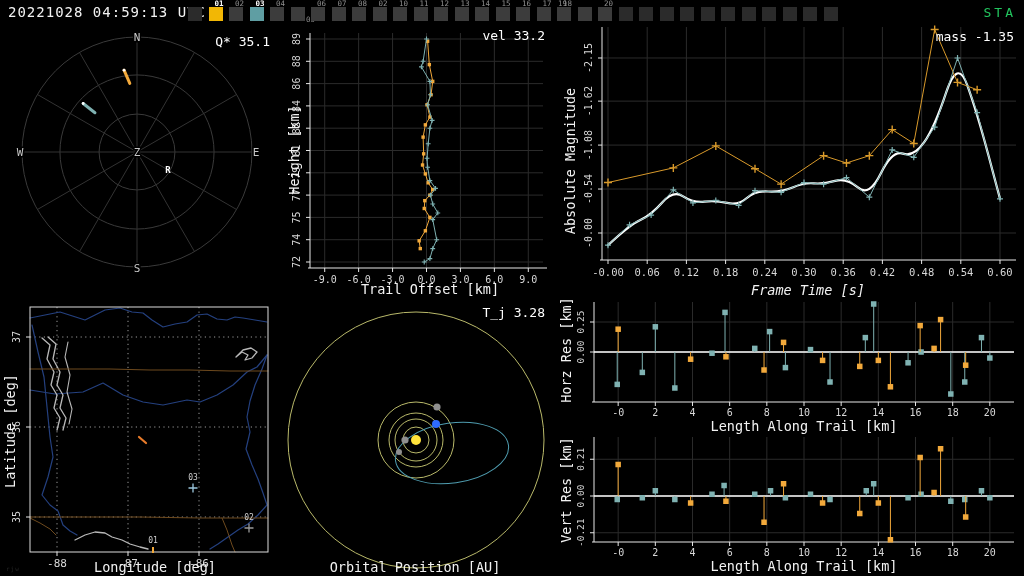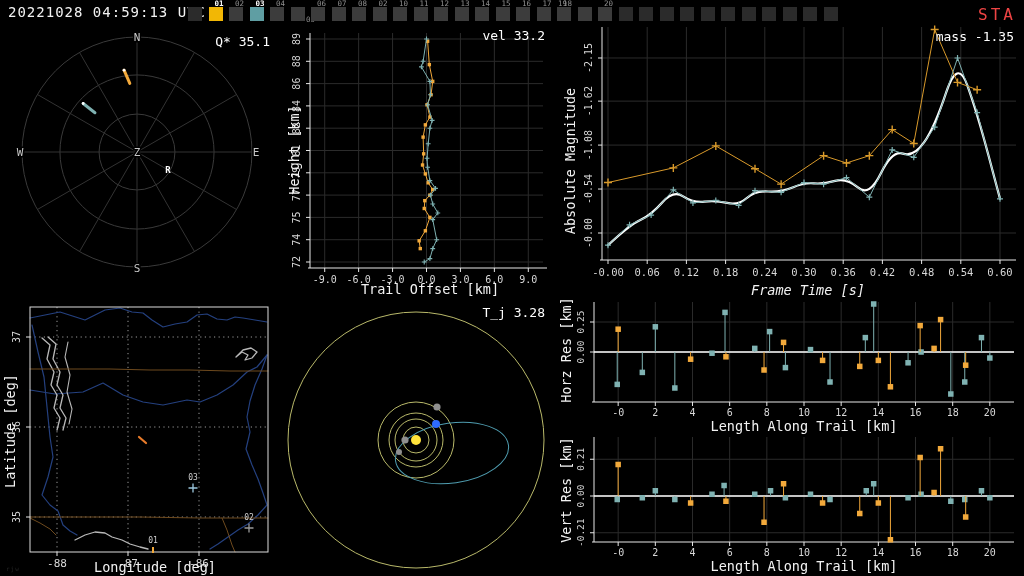--- a/index.html
+++ b/index.html
@@ -1,21 +1,21 @@
 <!DOCTYPE html>
 <html><head>
 <meta charset="utf-8">
 <style>
   html,body{margin:0;padding:0;background:#000;}
   body{width:1024px;height:576px;overflow:hidden;font-family:"DejaVu Sans Mono",monospace;color:#fff;}
   #screen{position:relative;width:1024px;height:576px;background:#000;}
   
   #topbar{position:absolute;left:0;top:0;width:1024px;height:24px;}
   #timestamp{position:absolute;left:8px;top:4px;font-size:14px;letter-spacing:1px;color:#f2f2f2;white-space:nowrap;}
-  #sta{position:absolute;right:8px;top:5px;font-size:16px;letter-spacing:3px;color:#ef4444;}
+  #sta{position:absolute;right:8px;top:5px;font-size:13px;letter-spacing:3px;color:#22c55e;}
   .tab-sq{position:absolute;top:7px;width:14px;height:14px;background:#3c3c3c;}
   .tab-sq.blank{background:#2b2b2b;}
   .tab-lbl{position:absolute;top:0px;font-size:7.5px;color:#8f8f8f;line-height:8px;white-space:nowrap;}
   .tab-lbl.hot{color:#fff;font-weight:bold;}
   
   .panel{position:absolute;}
   .panel svg{position:absolute;left:0;top:0;overflow:visible;}
   #p-atmos{left:0;top:25px;width:280px;height:272px;}
   #p-trail{left:280px;top:25px;width:270px;height:272px;}
   #p-mag{left:550px;top:25px;width:474px;height:272px;}
@@ -421,20 +421,21 @@
           <circle cx="136" cy="143" r="128" fill="none" stroke="#b9b96a" stroke-width="1"></circle>
         </g>
         <ellipse cx="172" cy="156" rx="57" ry="30" fill="none" stroke="#4f9db0" stroke-width="1" transform="rotate(-8 172 156)"></ellipse>
         <circle cx="136" cy="143" r="5" fill="#ffe33b"></circle>
         <circle cx="157" cy="110" r="3.6" fill="#8f8f8f"></circle>
         <circle cx="125" cy="143" r="3.6" fill="#8f8f8f"></circle>
         <circle cx="119" cy="155" r="3" fill="#8f8f8f"></circle>
         <circle cx="156" cy="127" r="4" fill="#2e6bff"></circle>
       </svg>
     <div class="t-right">T_j 3.28</div>
+    <div class="x-label">Orbital Position [AU]</div>
   </div>
 
   <div class="panel" id="p-horz">
     <svg id="svg-horz" width="474" height="135" viewBox="0 0 474 135">
         <g>
           <line x1="68.15929203539824" y1="5" x2="68.15929203539824" y2="105" stroke="#2b2b2b"></line>
           <line x1="105.32743362831857" y1="5" x2="105.32743362831857" y2="105" stroke="#2b2b2b"></line>
           <line x1="142.49557522123894" y1="5" x2="142.49557522123894" y2="105" stroke="#2b2b2b"></line>
           <line x1="179.66371681415927" y1="5" x2="179.66371681415927" y2="105" stroke="#2b2b2b"></line>
           <line x1="216.83185840707966" y1="5" x2="216.83185840707966" y2="105" stroke="#2b2b2b"></line>

